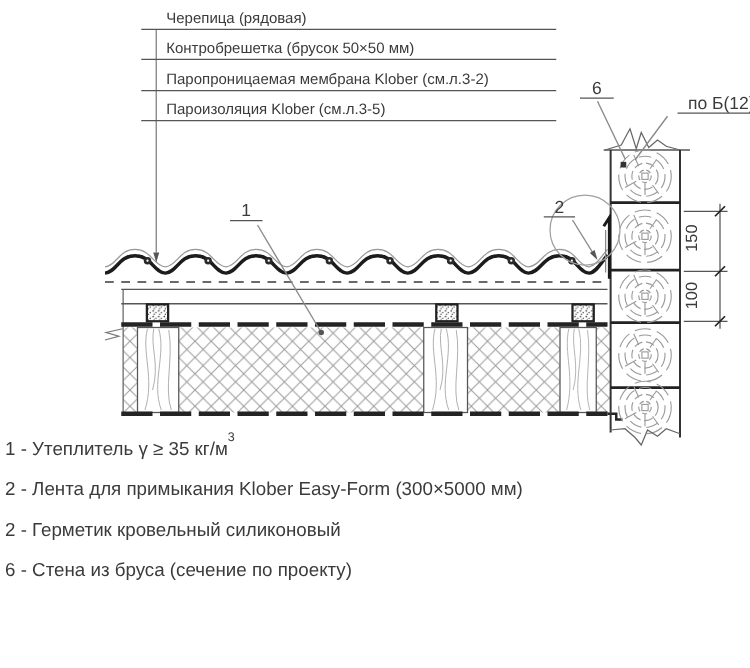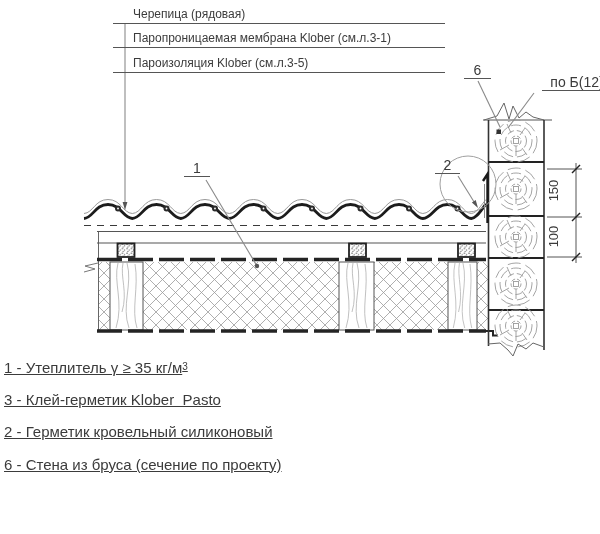--- a/index.html
+++ b/index.html
@@ -15,21 +15,21 @@
   #ref1{left:184px;top:160px;width:26px;}
   #ref2{left:435px;top:157px;width:25px;}
   #ref6{left:464px;top:62px;width:27px;}
   #refdet{left:542px;top:74px;width:70px;}
   
   .dim{font-size:13px;width:34px;height:15px;text-align:center;line-height:15px;border:0;}
   #dim150{left:536px;top:183px;transform:rotate(-90deg);}
   #dim100{left:536px;top:229px;transform:rotate(-90deg);}
   
   #legend{left:4px;top:351px;width:560px;}
-  .lg-row{height:32.4px;display:flex;align-items:center;font-size:15px;text-decoration:underline;}
+  .lg-row{height:32.4px;display:flex;font-size:15px;}
   .lg-row span{white-space:pre-wrap;}
   .lg-row sup{font-size:10px;line-height:0;vertical-align:6px;}
   svg{position:absolute;left:0;top:0;}
 </style>
 </head>
 <body>
 
 <svg width="600" height="360" viewBox="0 0 600 360">
   <defs>
     <pattern id="xh" width="13" height="13" patternUnits="userSpaceOnUse">
@@ -158,42 +158,45 @@
         <path d="M572,261 L580,253"></path>
     </g>
   </g>
 </svg>
 
 <div id="callouts" class="abs">
   <div class="co-row">
       <span>Черепица (рядовая)</span>
     </div>
   <div class="co-row">
-      <span>Паропроницаемая мембрана Klober (см.л.3-1)</span>
+      <span>Контробрешетка (брусок 50×50 мм)</span>
+    </div>
+  <div class="co-row">
+      <span>Паропроницаемая мембрана Klober (см.л.3-2)</span>
     </div>
   <div class="co-row">
       <span>Пароизоляция Klober (см.л.3-5)</span>
     </div>
 </div>
 
 <div id="ref1" class="abs ref">1</div>
 <div id="ref2" class="abs ref">2</div>
 <div id="ref6" class="abs ref">6</div>
 <div id="refdet" class="abs ref">по Б(12)</div>
 
 <div id="dim150" class="abs dim">150</div>
 <div id="dim100" class="abs dim">100</div>
 
 <div id="legend" class="abs">
   <div class="lg-row">
       <span>1 - Утеплитель γ ≥ 35 кг/м</span>
       <sup>3</sup>
     </div>
   <div class="lg-row">
-      <span>3 - Клей-герметик Klober  Pasto</span>
+      <span>2 - Лента для примыкания Klober Easy-Form (300×5000 мм)</span>
       <sup></sup>
     </div>
   <div class="lg-row">
       <span>2 - Герметик кровельный силиконовый</span>
       <sup></sup>
     </div>
   <div class="lg-row">
       <span>6 - Стена из бруса (сечение по проекту)</span>
       <sup></sup>
     </div>

